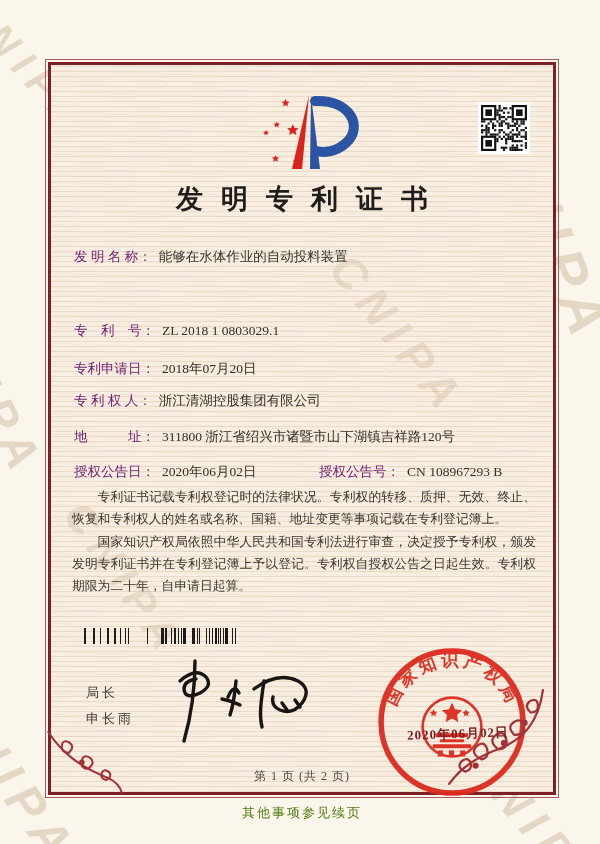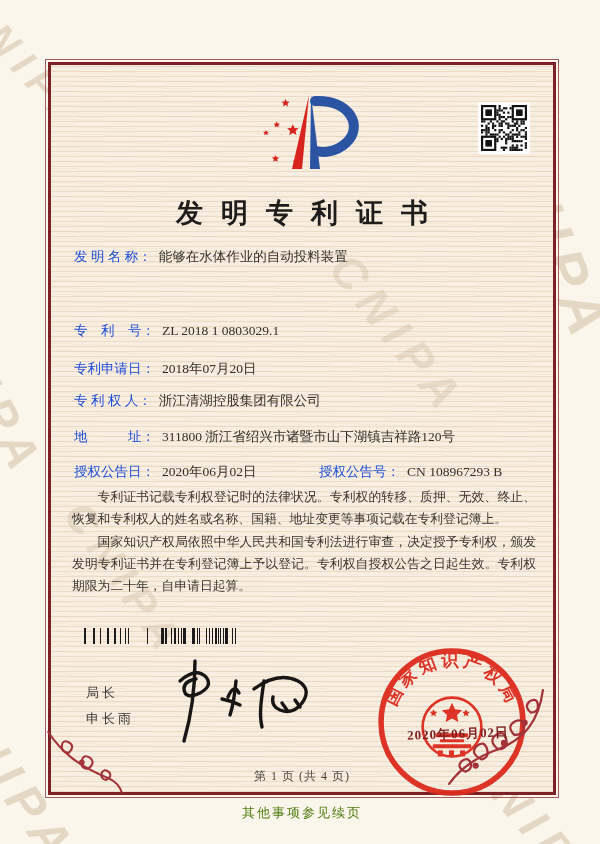--- a/index.html
+++ b/index.html
@@ -28,25 +28,25 @@
   .guilloche { position:absolute; inset:0;
     background-image:repeating-linear-gradient(0deg, rgba(206,166,122,0.28) 0 1px, rgba(0,0,0,0) 1px 5px),
                      repeating-linear-gradient(2deg, rgba(214,180,140,0.12) 0 1px, rgba(0,0,0,0) 1px 7px);
   }
   .inner { position:absolute; inset:0; }
 
   
   .cert-no { position:absolute; left:19px; top:27px; font-size:13px; color:#4a4440; letter-spacing:1px; }
   .logo { position:absolute; left:201px; top:24px; width:116px; height:88px; }
   .doc-title { position:absolute; left:0; top:116px; width:100%; text-align:center;
-               font-size:27px; font-weight:700; color:#1f1d1b; letter-spacing:18px; padding-left:18px;margin-top:14px; }
+               font-size:27px; font-weight:700; color:#1f1d1b; letter-spacing:18px; padding-left:18px; }
   .qr { position:absolute; left:427px; top:37px; width:52px; height:52px; background:#fff; padding:3px; }
 
   .row { position:absolute; left:23px; font-size:13.5px; color:#3a3632; white-space:nowrap; }
-  .row .lab { color:#1d4ed8; }
+  .row .lab { color:#701a75; }
   .row .val { margin-left:7px; color:#343029; }
   .grant2 { position:absolute; left:245px; top:0; }
 
   .paras { position:absolute; left:21px; top:421px; width:464px; font-size:12.8px;
            line-height:1.74; color:#3b352e; text-align:justify; }
   .paras p { text-indent:2em; }
 
   .barcode { position:absolute; left:33px; top:563px; width:156px; height:16px; }
 
   .signer { position:absolute; left:35px; top:615px; font-size:13px; color:#3c3833;
@@ -345,21 +345,21 @@
             <rect x="63" y="92" width="24" height="3" rx="1"></rect>
             <rect x="56" y="97" width="38" height="4" rx="1"></rect>
             <rect x="61" y="103" width="5" height="6"></rect>
             <rect x="72" y="103" width="5" height="6"></rect>
             <rect x="83" y="103" width="5" height="6"></rect>
           </g>
         </svg>
       </div>
       <div class="seal-date">2020年06月02日</div>
 
-      <div class="page-info">第 1 页 (共 4 页)</div>
+      <div class="page-info">第 1 页 (共 2 页)</div>
 
       <div class="flourish-br">
         <svg viewBox="0 0 100 100" width="102" height="102" fill="none" stroke="#a33238" stroke-width="2.2" stroke-linecap="round">
           <path d="M96 4 C 92 34 78 52 52 62 C 30 70 14 82 4 96"></path>
           <path d="M52 62 q-10 -8 -2 -14 q8 -5 10 4 q2 10 -8 10"></path>
           <path d="M36 72 q-12 -6 -5 -13 q7 -6 10 2 q3 9 -5 11"></path>
           <path d="M68 48 q-8 -8 0 -13 q8 -4 9 4 q1 9 -9 9"></path>
           <path d="M84 26 q-7 -6 -1 -11 q7 -4 8 3 q1 8 -7 8"></path>
           <path d="M20 84 q-9 -4 -4 -10 q6 -5 9 1 q2 7 -5 9"></path>
           <circle cx="58" cy="56" r="2.2" fill="#a33238"></circle>

